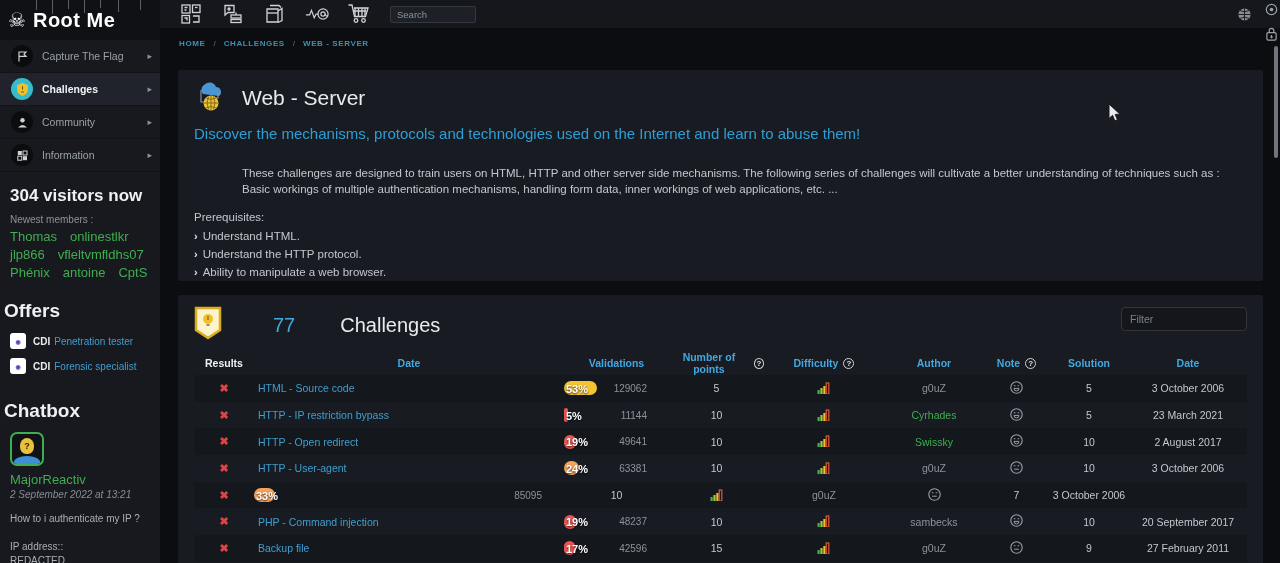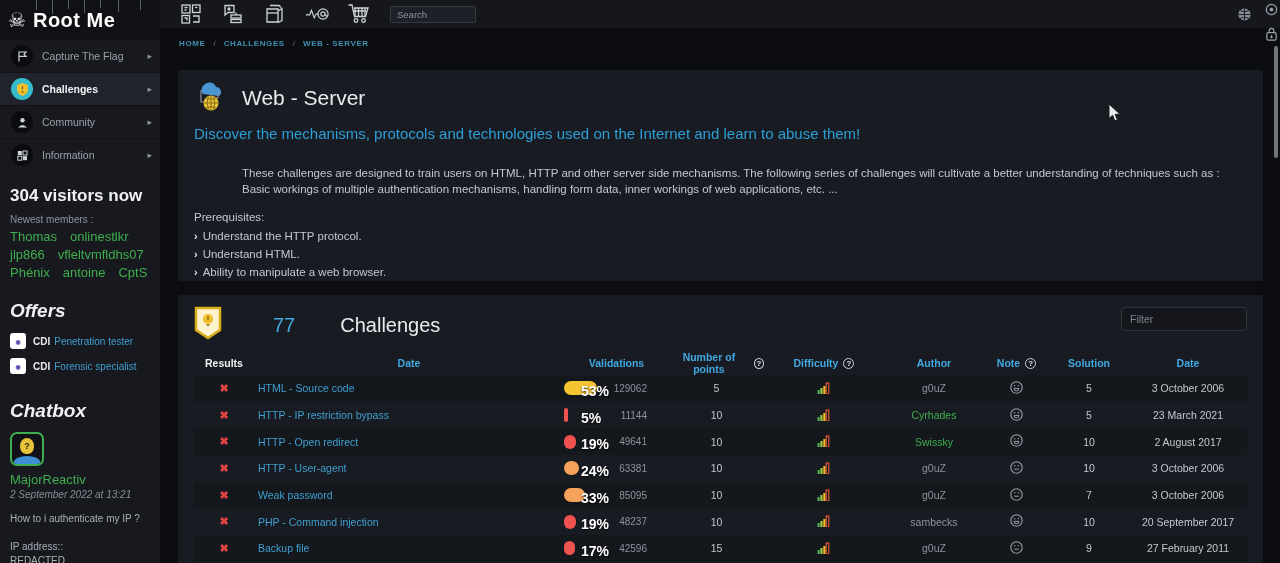--- a/index.html
+++ b/index.html
@@ -16,21 +16,21 @@
   .menu-item.active { background:#20232b; }
   .mi-icon { width:22px; height:22px; border-radius:50%; background:#0b0c0e; display:flex; align-items:center; justify-content:center; margin-right:9px; flex:0 0 22px; }
   .mi-icon.mi-active { background:#35bccb; }
   .mi-label { color:#9aa0a9; font-size:10.5px; flex:1; }
   .menu-item.active .mi-label { color:#f0f2f4; font-weight:bold; }
   .mi-chev { color:#8d939c; font-size:9px; }
   .visitors { color:#eef0f3; font-size:17px; font-weight:600; padding:14px 10px 8px 10px; }
   .members-label { color:#8d939c; font-size:10px; padding:0 10px 4px 10px; }
   .members { padding:0 10px; display:flex; flex-wrap:wrap; column-gap:13px; row-gap:3px; }
   .members a { color:#3fae4f; font-size:13px; text-decoration:none; cursor:pointer; }
-  .side-h { color:#eef0f3; font-size:19px; font-weight:600; padding:20px 10px 8px 10px;font-style:italic; }
+  .side-h { color:#eef0f3; font-size:19px; font-weight:600; padding:20px 10px 8px 4px; }
   .offer { display:flex; align-items:center; padding:3px 10px 6px 10px; }
   .offer-logo { width:16px; height:16px; background:#ffffff; border-radius:3px; margin-right:7px; display:flex; align-items:center; justify-content:center; font-size:6px; font-weight:bold; color:#5b3fae; }
   .offer-type { color:#e8eaee; font-size:10px; font-weight:bold; margin-right:4px; }
   .offer a { color:#3f9fd0; font-size:10px; text-decoration:none; cursor:pointer; }
   .chat { padding:2px 10px; }
   .avatar { width:34px; height:34px; border:2px solid #3fae4f; border-radius:7px; background:#101217; position:relative; overflow:hidden; margin-bottom:6px; }
   .av-head { position:absolute; left:8px; top:4px; width:14px; height:16px; border-radius:50% 50% 45% 45%; background:#e8c23a; color:#2a2209; font-size:9px; font-weight:bold; text-align:center; line-height:16px; }
   .av-body { position:absolute; left:2px; bottom:-4px; width:26px; height:12px; border-radius:50% 50% 0 0; background:#3f8fd6; }
   .chat-user { color:#3fae4f; font-size:13px; margin-bottom:2px; cursor:pointer; }
   .chat-time { color:#878d96; font-size:10px; font-style:italic; margin-bottom:12px; }
@@ -73,21 +73,21 @@
   .help { width:11px; height:11px; border:1px solid #cfd3d8; border-radius:50%; color:#dfe3e8; font-size:8px; font-weight:bold; display:inline-flex; align-items:center; justify-content:center; cursor:pointer; }
   .trow { height:26.7px; cursor:pointer; }
   .trow.odd { background:#14171c; }
   .td { text-align:center; color:#c4c8ce; font-size:10.5px; }
   .td.name { text-align:left; padding-left:4px; }
   .chal-link { color:#3f9fd0; text-decoration:none; cursor:pointer; }
   .xmark { color:#e04545; font-size:11px; font-weight:bold; }
   .val { display:flex; align-items:center; }
   .vwrap { position:relative; width:42px; height:14px; flex:0 0 42px; }
   .vbar { position:absolute; left:0; top:0; height:14px; border-radius:7px; }
-  .vpct { position:absolute; left:17px; top:1.5px; color:#ffffff; font-size:14px; font-weight:bold; text-shadow:0 1px 2px rgba(0,0,0,0.8); }
+  .vpct { position:absolute; left:2px; top:1.5px; color:#ffffff; font-size:11px; font-weight:bold; text-shadow:0 1px 2px rgba(0,0,0,0.8); }
   .vcount { flex:1; text-align:right; padding-right:22px; color:#8d939c; font-size:10px; }
   .author-link { color:#8d939c; text-decoration:none; cursor:pointer; }
   .author-link.green { color:#3fae4f; }
 
   
   .edge-icons { position:absolute; right:2px; top:2px; z-index:5; display:flex; flex-direction:column; gap:7px; align-items:center; }
   .scrollbar-thumb { position:absolute; right:2px; top:46px; width:4px; height:112px; background:#70757d; border-radius:2px; z-index:4; cursor:pointer; }
   .cursor { position:absolute; left:1108px; top:104px; z-index:9; pointer-events:none; }
 </style>
 </head>
@@ -278,22 +278,22 @@
             <circle cx="17" cy="23" r="7.5" fill="#e8c23a"></circle>
             <path d="M17 15.5 v15 M9.5 23 h15 M12 18 a10 10 0 0 0 10 0 M12 28 a10 10 0 0 1 10 0 M14.5 16.5 a16 16 0 0 0 0 13 M19.5 16.5 a16 16 0 0 1 0 13" stroke="#8a6d12" stroke-width="1" fill="none"></path>
           </svg>
         </span>
         <h1 class="page-title">Web - Server</h1>
       </div>
       <div class="subtitle">Discover the mechanisms, protocols and technologies used on the Internet and learn to abuse them!</div>
       <p class="desc-p">These challenges are designed to train users on HTML, HTTP and other server side mechanisms. The following series of challenges will cultivate a better understanding of techniques such as : Basic workings of multiple authentication mechanisms, handling form data, inner workings of web applications, etc. ...</p>
       <div class="prereq-label">Prerequisites:</div>
       <div id="prereqs">
+          <div class="prereq-line"><span class="b">›</span>Understand HTML.</div>
           <div class="prereq-line"><span class="b">›</span>Understand the HTTP protocol.</div>
-          <div class="prereq-line"><span class="b">›</span>Understand HTML.</div>
           <div class="prereq-line"><span class="b">›</span>Ability to manipulate a web browser.</div>
         </div>
     </section>
 
     <section class="card table-card">
       <div class="tc-head">
         <span class="tc-icon">
           <svg width="28" height="34" viewBox="0 0 28 34">
             <path d="M2 2 h24 v22 l-12 8 l-12 -8 z" fill="#fdf3cd" stroke="#d9ad1c" stroke-width="2.5"></path>
             <circle cx="14" cy="13" r="5" fill="#f0bf2a"></circle>
@@ -415,21 +415,20 @@
        <div class="td"><span><svg width="13" height="13" viewBox="0 0 13 13">
                   <circle cx="6.5" cy="6.5" r="5.7" fill="none" stroke="#9aa0a8" stroke-width="1.1"></circle>
                   <path d="M3.8 4.8 l1.6 0 M7.6 4.8 l1.6 0" stroke="#9aa0a8" stroke-width="1.1"></path>
                   <path d="M4.2 8.2 h4.6" stroke="#9aa0a8" stroke-width="1" fill="none"></path>
                 </svg></span></div>
        <div class="td">10</div>
        <div class="td">3 October 2006</div>
      </div>
           <div class="tgrid trow odd">
        <div class="td"><span class="xmark">✖</span></div>
-       <div class="td name"><a class="chal-link">Weak password</a></div>
        <div class="td val">
          <span class="vwrap">
            <span class="vbar" style="width:21px;background:#f5a25a"></span>
            <span class="vpct">33%</span>
          </span>
          <span class="vcount">85095</span>
        </div>
        <div class="td">10</div>
        <div class="td"><span><svg width="14" height="13" viewBox="0 0 14 13">
                   <rect x="0.5" y="9" width="2.2" height="4" fill="#4caf50"></rect>

